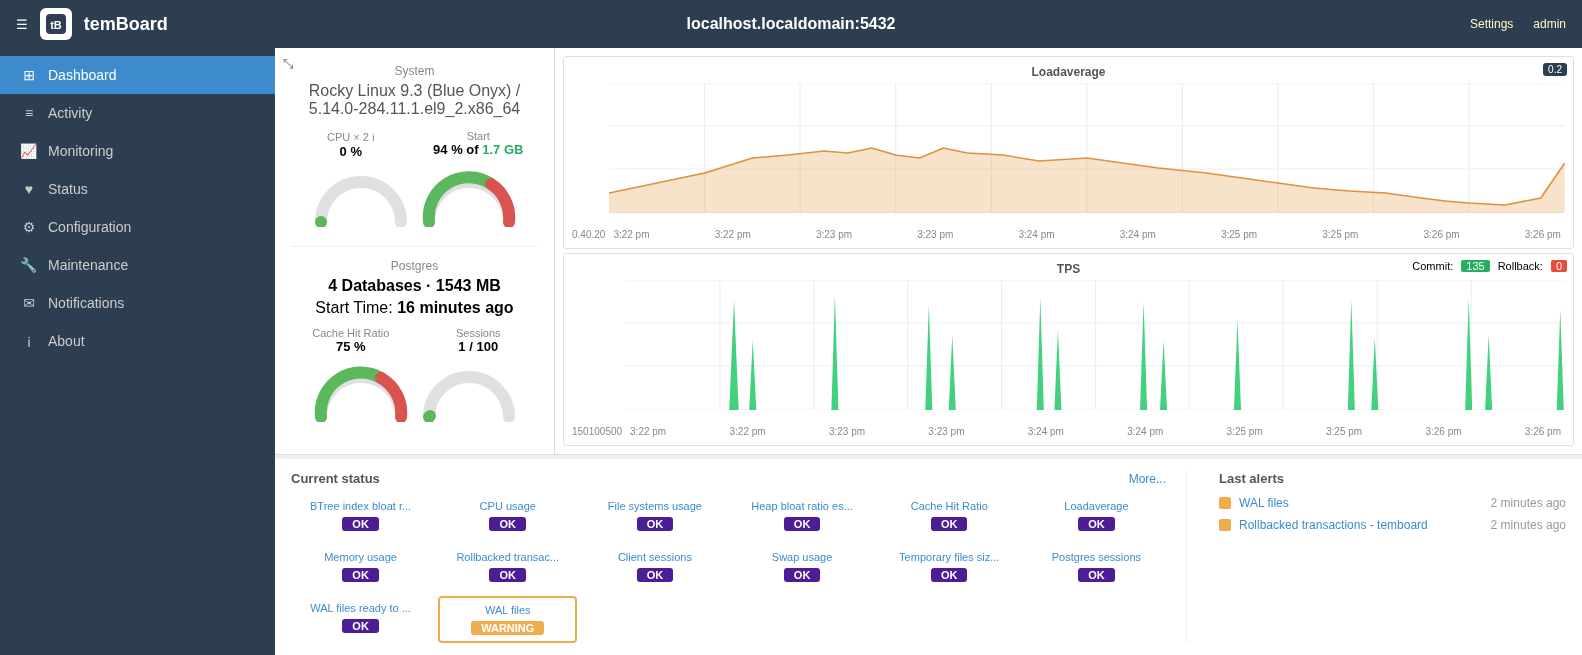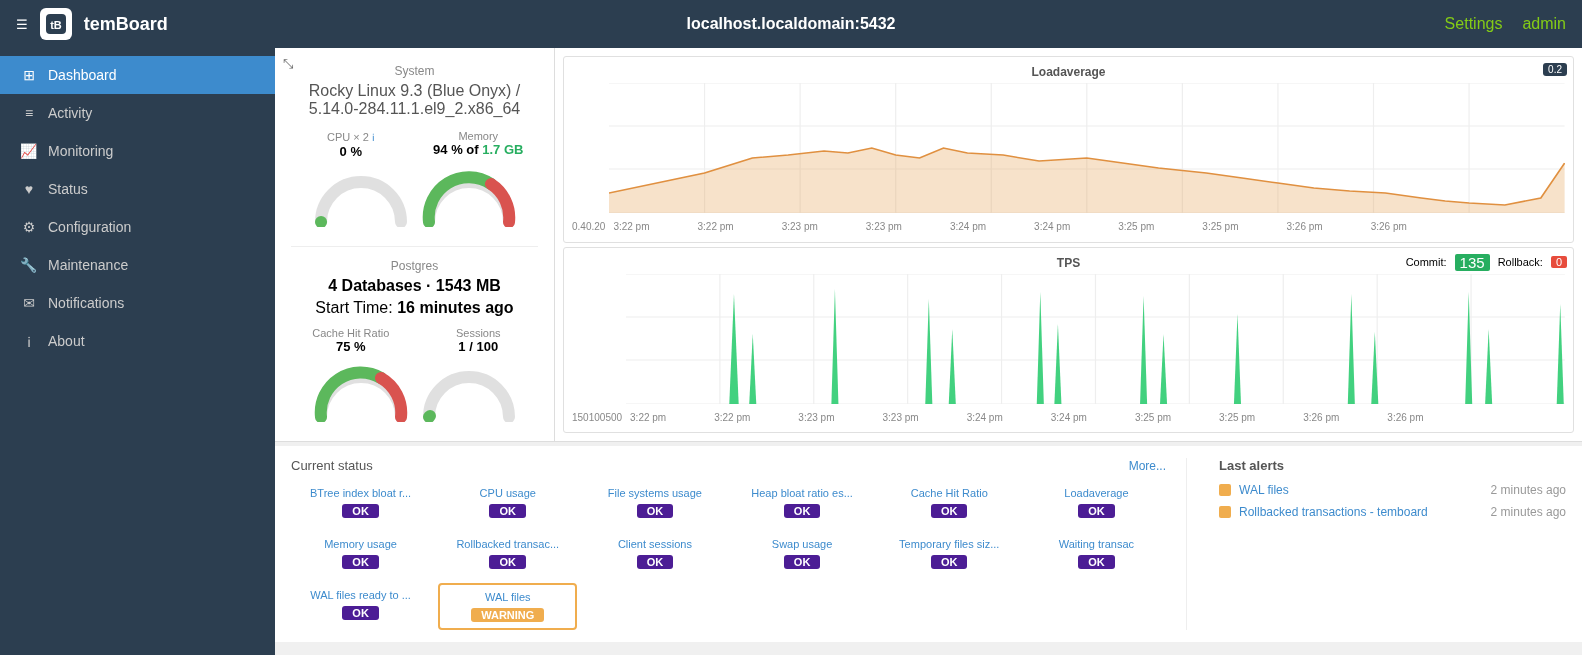--- a/index.html
+++ b/index.html
@@ -17,21 +17,21 @@
     }
     .navbar-brand { display: flex; align-items: center; gap: 12px; }
     .navbar-logo {
       width: 32px; height: 32px;
       background: #fff;
       border-radius: 6px;
       display: flex; align-items: center; justify-content: center;
       font-weight: bold; color: #2c3e50; font-size: 12px;
     }
     .navbar-title { font-size: 16px; font-weight: 600; position: absolute; left: 50%; transform: translateX(-50%); }
-    .navbar-right { margin-left: auto; display: flex; gap: 20px; align-items: center; color: #84cc16; font-size: 16px; }
+    .navbar-right { margin-left: auto; display: flex; gap: 20px; align-items: center; color: #fef9c3; font-size: 12px; }
     .hamburger { cursor: pointer; margin-right: 12px; }
 
     
     .layout { display: flex; height: calc(100vh - 48px); }
 
     
     .sidebar {
       width: 275px;
       background: #2c3e50;
       color: #ecf0f1;
@@ -93,21 +93,21 @@
       position: absolute; top: 6px; right: 6px;
       background: #2c3e50; color: #fff;
       font-size: 10px; padding: 1px 5px; border-radius: 3px;
     }
     .chart-legend { position: absolute; top: 6px; right: 6px; display: flex; gap: 8px; align-items: center; font-size: 11px; }
 
     
     .bottom-section { display: flex; background: #fff; margin-top: 4px; padding: 12px 16px; gap: 20px; }
 
     .status-panel { flex: 1; }
-    .status-title { font-size: 13px; font-weight: 400; color: #555; margin-bottom: 8px; text-align: center; }
+    .status-title { font-size: 13px; font-weight: 700; color: #555; margin-bottom: 8px; text-align: center; }
     .status-grid { display: grid; grid-template-columns: repeat(6, 1fr); gap: 8px; }
     .status-card {
       text-align: center;
       padding: 6px 4px;
       cursor: pointer;
     }
     .status-card.warning-card {
       border: 2px solid #f0ad4e;
       border-radius: 4px;
     }
@@ -125,21 +125,21 @@
     
     .alerts-panel { width: 380px; flex-shrink: 0; border-left: 1px solid #eee; padding-left: 32px; }
     .alerts-title { font-size: 13px; font-weight: 600; color: #555; margin-bottom: 10px; }
     .alert-item { display: flex; align-items: center; gap: 8px; margin-bottom: 8px; font-size: 12px; }
     .alert-dot { width: 12px; height: 12px; border-radius: 2px; flex-shrink: 0; }
     .alert-dot-warning { background: #f0ad4e; }
     .alert-link { color: #3d8bcd; cursor: pointer; }
     .alert-time { margin-left: auto; color: #999; white-space: nowrap; }
 
     
-    .xaxis { display: flex; justify-content: flex-start; padding: 0 4px; font-size: 10px; color: #888; margin-top: 8px; gap: 48px; }
+    .xaxis { display: flex; justify-content: space-between; padding: 0 4px; font-size: 10px; color: #888; margin-top: 16px; gap: 48px; }
     .yaxis { display: flex; justify-content: space-between; align-items: flex-end; padding-right: 4px; font-size: 10px; color: #888; min-width: 28px; }
   </style>
 </head>
 <body>
 
 <nav class="navbar">
   <span class="hamburger">☰</span>
   <div class="navbar-brand">
     <div class="navbar-logo">
       <svg width="22" height="22" viewBox="0 0 22 22">
@@ -201,21 +201,21 @@
         <span class="expand-icon">⤡</span>
         <div class="system-title">System</div>
         <div class="system-os">Rocky Linux 9.3 (Blue Onyx) / 5.14.0-284.11.1.el9_2.x86_64</div>
 
         <div class="metrics-row">
           <div class="metric-box">
             <div class="metric-label">CPU × 2 <span style="color:#3d8bcd;font-size:10px;">ℹ</span></div>
             <div class="metric-value">0 %</div>
           </div>
           <div class="metric-box">
-            <div class="metric-label">Memory</div>
+            <div class="metric-label">Start</div>
             <div class="metric-value">94 % of <span class="highlight">1.7 GB</span></div>
           </div>
         </div>
 
         <div style="display:flex; gap:8px; justify-content:center; margin-top:8px;">
 
           <div style="text-align:center;">
             <svg width="100" height="60" viewBox="0 0 100 60">
               <path d="M10,55 A40,40 0 0,1 90,55" fill="none" stroke="#e0e0e0" stroke-width="12" stroke-linecap="round"></path>
               <path d="M10,55 A40,40 0 0,1 10.1,55" fill="none" stroke="#5cb85c" stroke-width="12" stroke-linecap="round"></path>
@@ -318,21 +318,21 @@
                   <span>3:26 pm</span>
               </div>
             </div>
           </div>
         </div>
 
         <div class="chart-container">
           <div class="chart-title">TPS</div>
           <div class="chart-legend">
             <span>Commit:</span>
-            <span style="background:#27ae60;color:#fff;padding:0 5px;border-radius:2px;font-size:15px;">135</span>
+            <span style="background:#27ae60;color:#fff;padding:0 5px;border-radius:2px;font-size:11px;">135</span>
             <span>Rollback:</span>
             <span style="background:#e74c3c;color:#fff;padding:0 5px;border-radius:2px;font-size:11px;">0</span>
           </div>
           <div style="display:flex;">
             <div class="yaxis">
               <span>150</span>
               <span>100</span>
               <span>50</span>
               <span>0</span>
             </div>
@@ -415,21 +415,21 @@
             <div class="status-card"><div class="status-card-label">CPU usage</div><span class="status-badge badge-ok">OK</span></div>
             <div class="status-card"><div class="status-card-label">File systems usage</div><span class="status-badge badge-ok">OK</span></div>
             <div class="status-card"><div class="status-card-label">Heap bloat ratio es...</div><span class="status-badge badge-ok">OK</span></div>
             <div class="status-card"><div class="status-card-label">Cache Hit Ratio</div><span class="status-badge badge-ok">OK</span></div>
             <div class="status-card"><div class="status-card-label">Loadaverage</div><span class="status-badge badge-ok">OK</span></div>
             <div class="status-card"><div class="status-card-label">Memory usage</div><span class="status-badge badge-ok">OK</span></div>
             <div class="status-card"><div class="status-card-label">Rollbacked transac...</div><span class="status-badge badge-ok">OK</span></div>
             <div class="status-card"><div class="status-card-label">Client sessions</div><span class="status-badge badge-ok">OK</span></div>
             <div class="status-card"><div class="status-card-label">Swap usage</div><span class="status-badge badge-ok">OK</span></div>
             <div class="status-card"><div class="status-card-label">Temporary files siz...</div><span class="status-badge badge-ok">OK</span></div>
-            <div class="status-card"><div class="status-card-label">Waiting transac</div><span class="status-badge badge-ok">OK</span></div>
+            <div class="status-card"><div class="status-card-label">Postgres sessions</div><span class="status-badge badge-ok">OK</span></div>
             <div class="status-card"><div class="status-card-label">WAL files ready to ...</div><span class="status-badge badge-ok">OK</span></div>
             <div class="status-card warning-card"><div class="status-card-label">WAL files</div><span class="status-badge badge-warning">WARNING</span></div>
           </div>
       </div>
 
       <div class="alerts-panel">
         <div class="alerts-title">Last alerts</div>
         <div id="alerts-list">
 
         <div class="alert-item">

